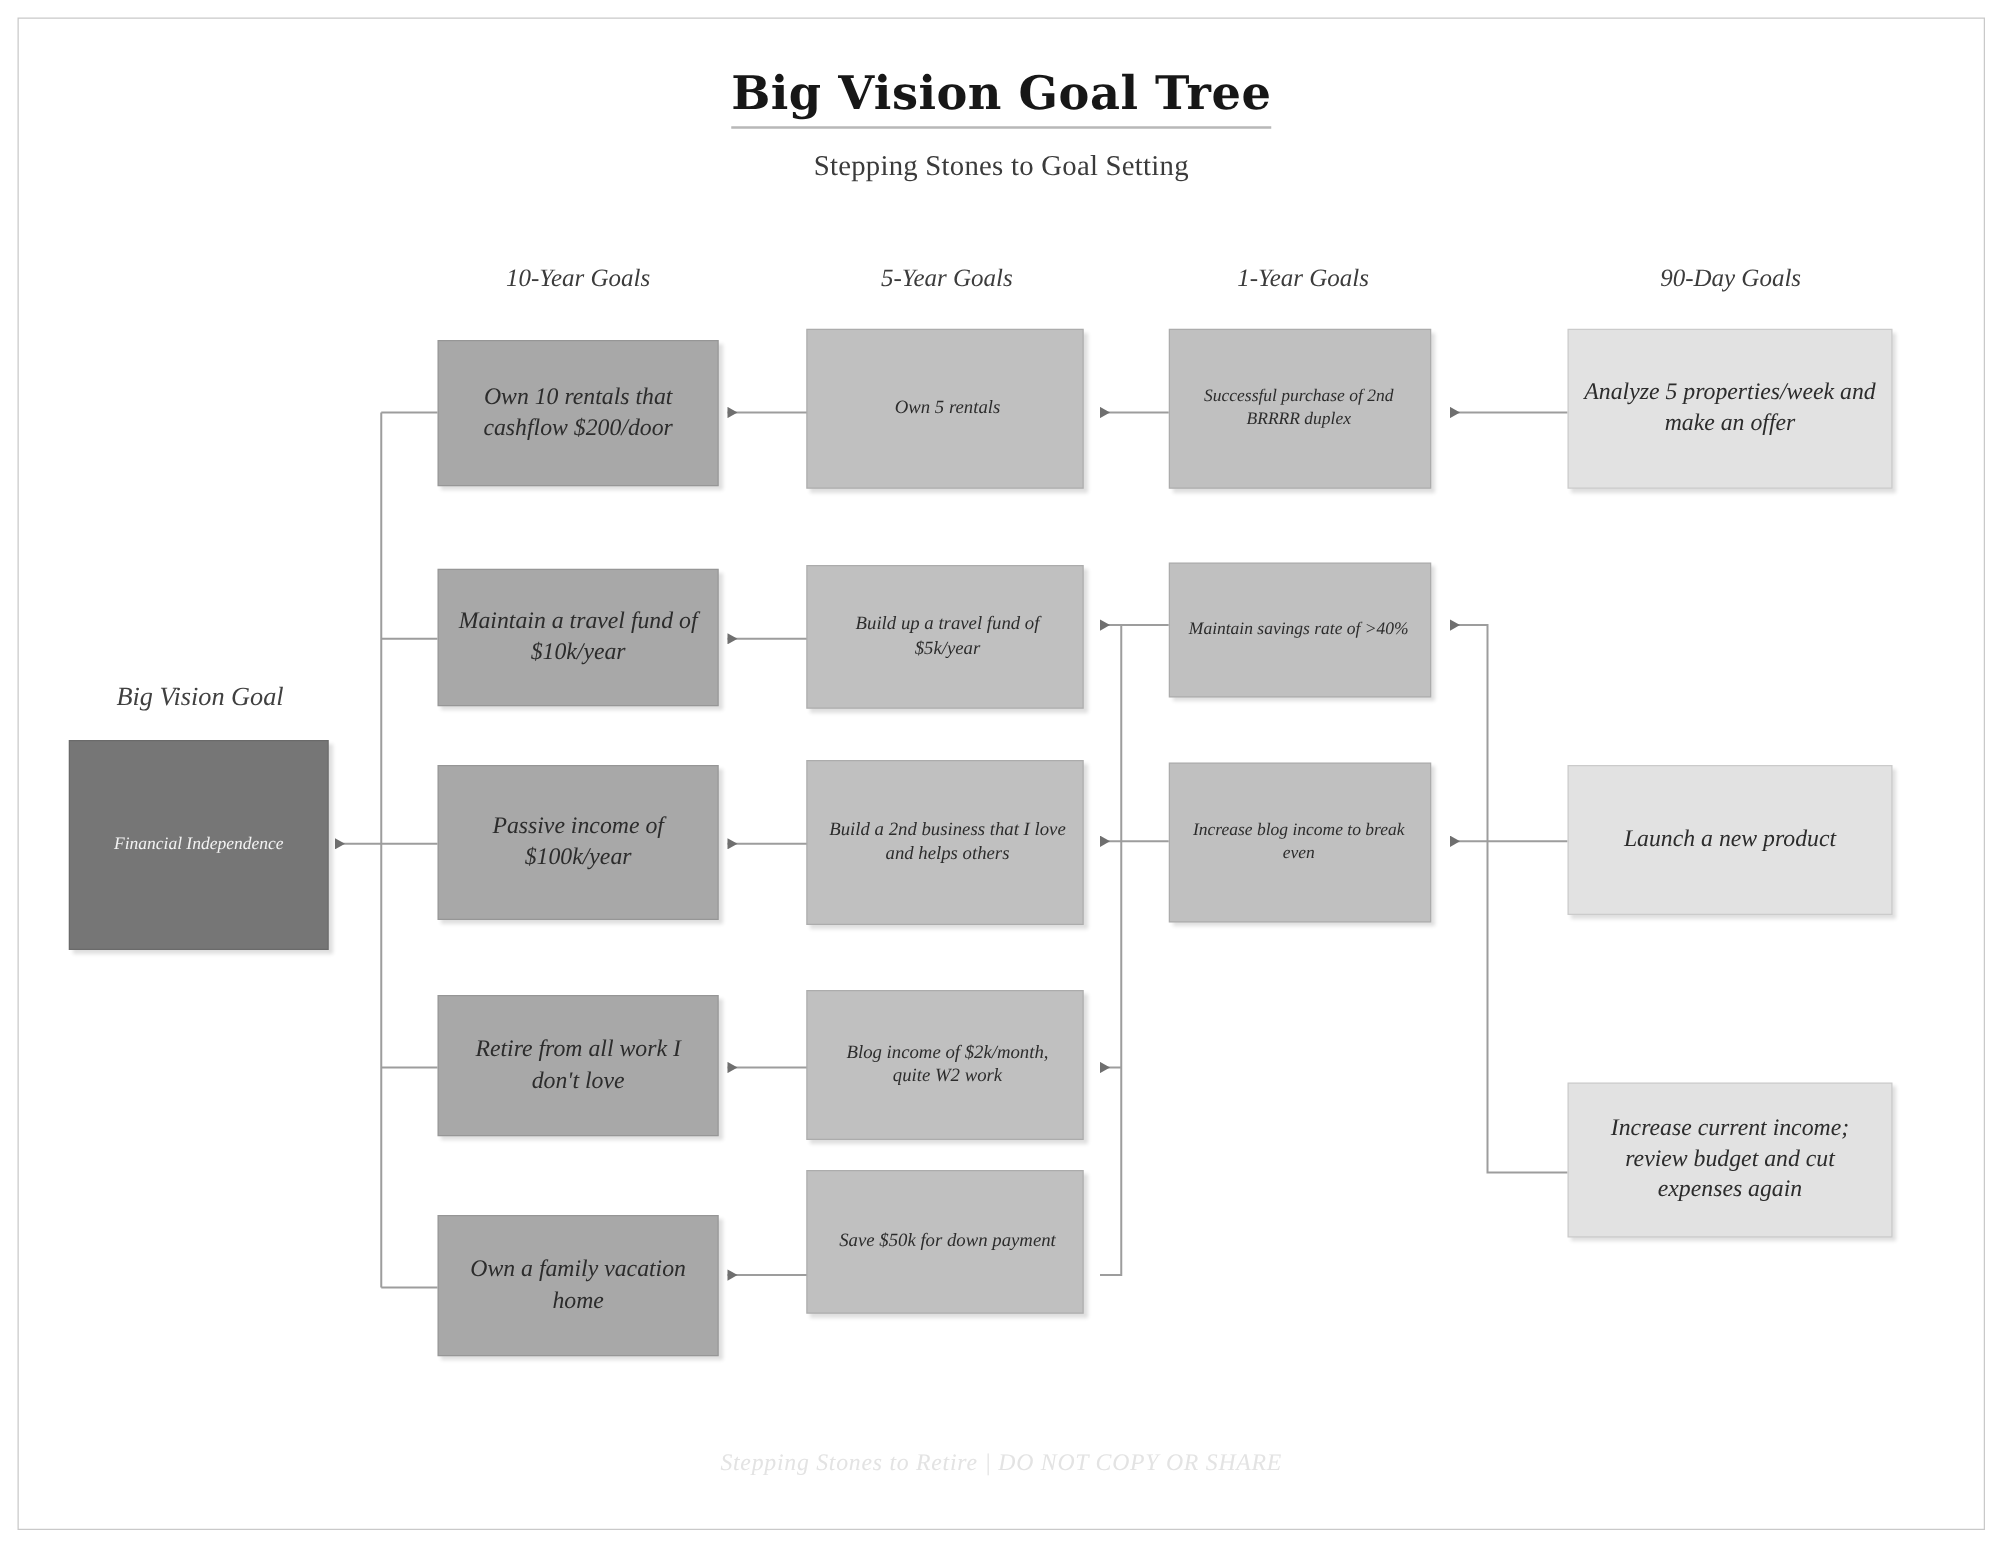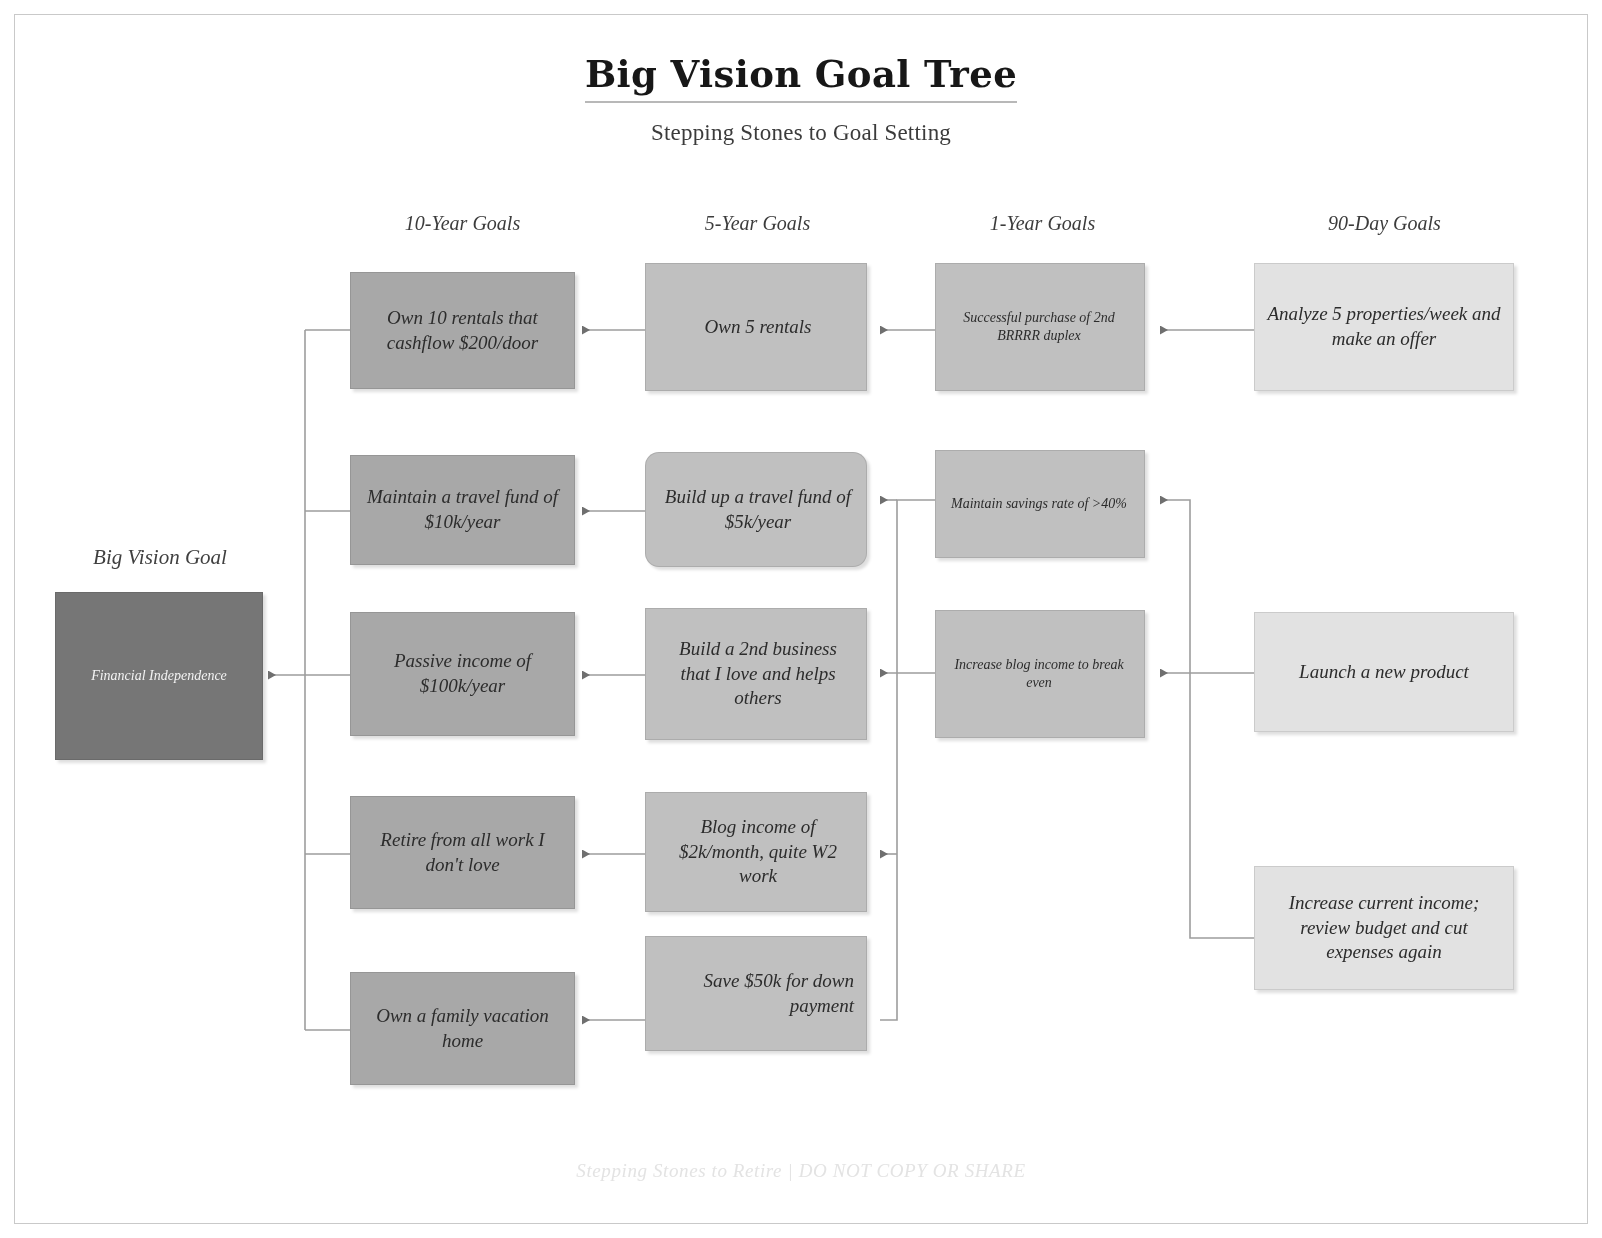--- a/index.html
+++ b/index.html
@@ -71,21 +71,21 @@
   }
   .node span{display:block;}
 
   .tier-root{
     background:#767676;color:#f3f3f3;font-size:14px;
   }
   .tier-10{
     background:#a8a8a8;color:#2c2c2c;font-size:19px;
   }
   .tier-5{
-    background:#c0c0c0;color:#2c2c2c;font-size:19px;padding-left:16px;
+    background:#c0c0c0;color:#2c2c2c;font-size:15px;padding-left:16px;
   }
   .tier-1{
     background:#c0c0c0;color:#2c2c2c;font-size:14px;padding-left:10px;
   }
   .tier-90{
     background:#e2e2e2;color:#2c2c2c;font-size:19px;
   }
 
   
   #root-caption{
@@ -182,21 +182,21 @@
   <div class="node tier-10" style="left:350px;top:796px;width:225px;height:113px;">
     <span>Retire from all work I don't love</span>
   </div>
   <div class="node tier-10" style="left:350px;top:972px;width:225px;height:113px;">
     <span>Own a family vacation home</span>
   </div>
 
   <div class="node tier-5" style="left:645px;top:263px;width:222px;height:128px;">
     <span>Own 5 rentals</span>
   </div>
-  <div class="node tier-5" style="left:645px;top:452px;width:222px;height:115px;border-radius:14px;">
+  <div class="node tier-5" style="left:645px;top:452px;width:222px;height:115px;">
     <span>Build up a travel fund of $5k/year</span>
   </div>
   <div class="node tier-5" style="left:645px;top:608px;width:222px;height:132px;">
     <span>Build a 2nd business that I love and helps others</span>
   </div>
   <div class="node tier-5" style="left:645px;top:792px;width:222px;height:120px;">
     <span>Blog income of $2k/month, quite W2 work</span>
   </div>
   <div class="node tier-5" style="left:645px;top:936px;width:222px;height:115px;text-align:right;">
     <span>Save $50k for down payment</span>

